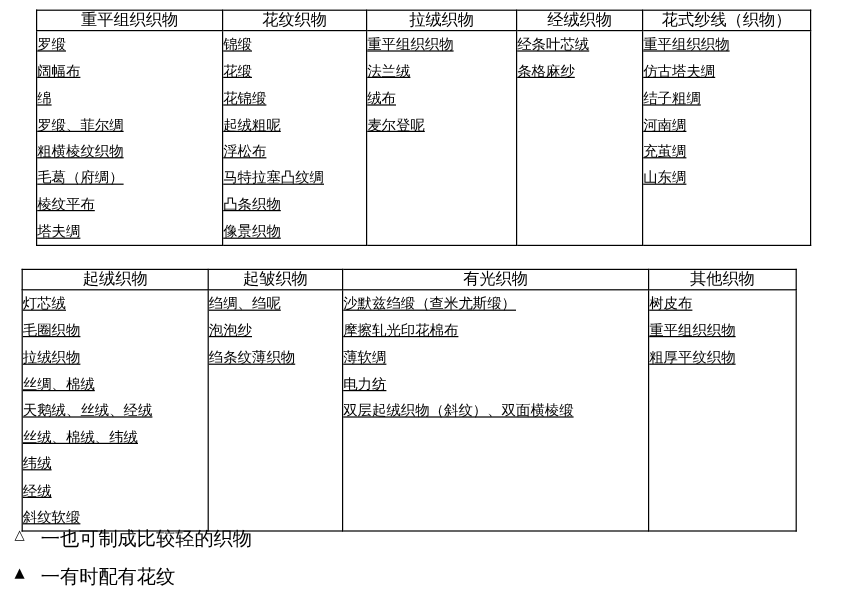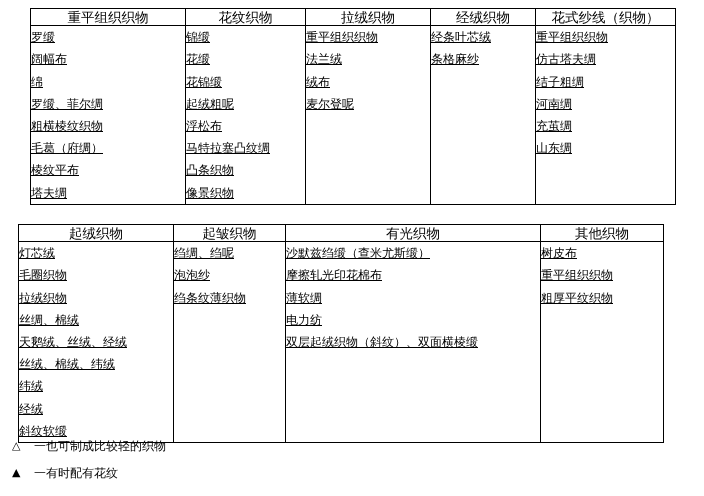--- a/index.html
+++ b/index.html
@@ -99,21 +99,21 @@
   .fn-mark {
     width: 22px;
     flex: 0 0 22px;
     text-align: left;
     font-size: 11px;
     padding-left: 2px;
     color: #000;
   }
   .fn-text {
     flex: 1 1 auto;
-    font-size: 12px;
+    font-size: 16px;
   }
 </style>
 </head>
 <body>
 
 <div class="page">
 
   <table class="fabric-table" id="table-upper">
     <colgroup>
       <col class="c0">

